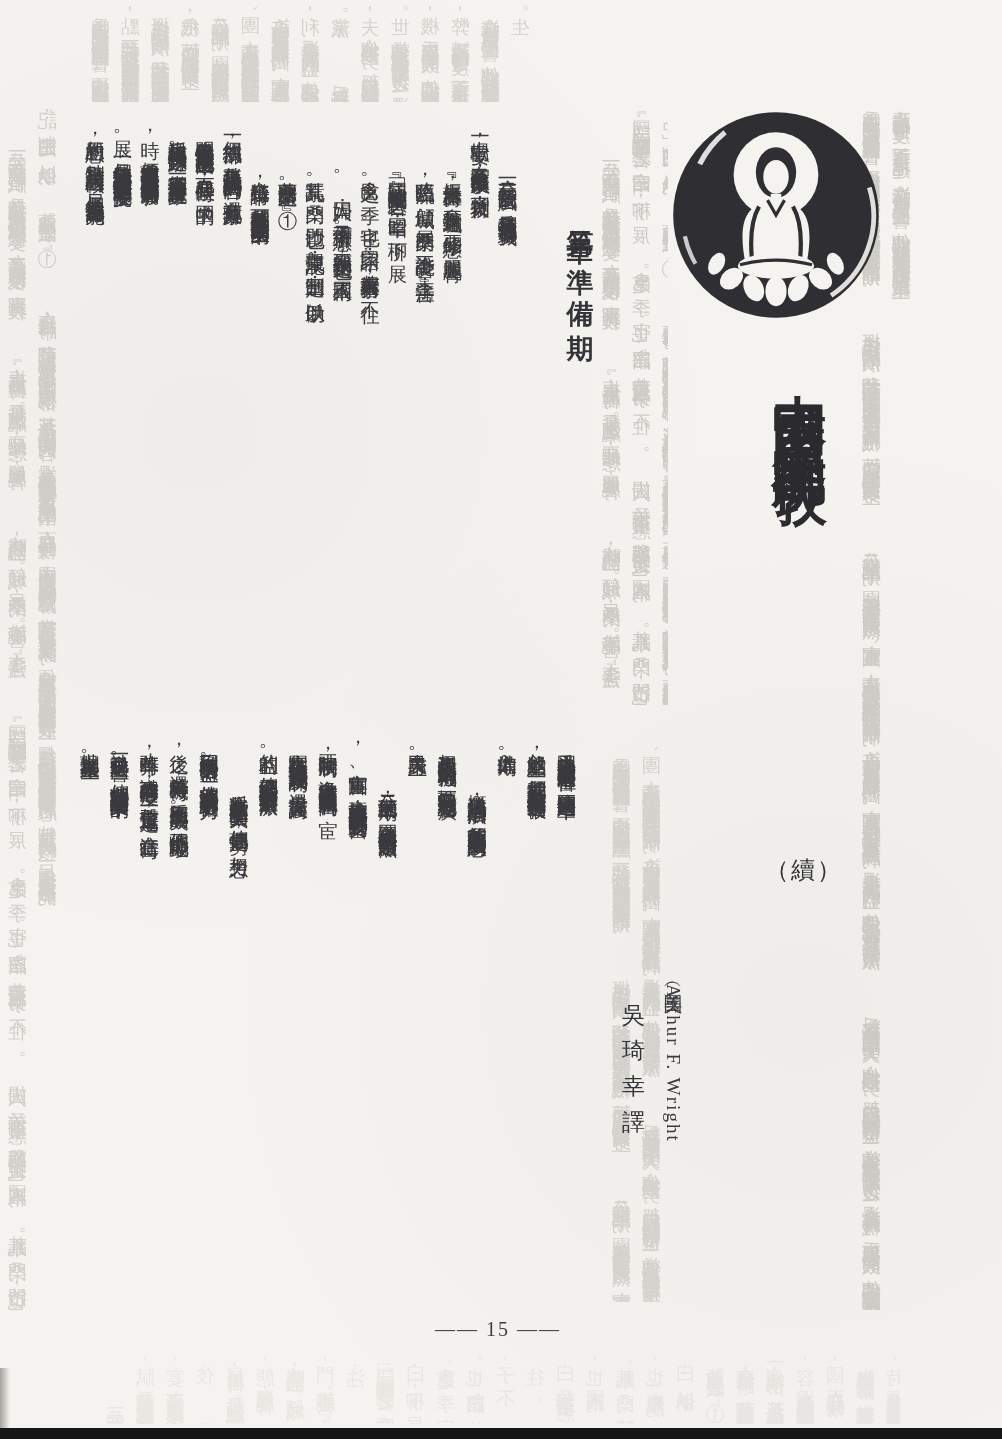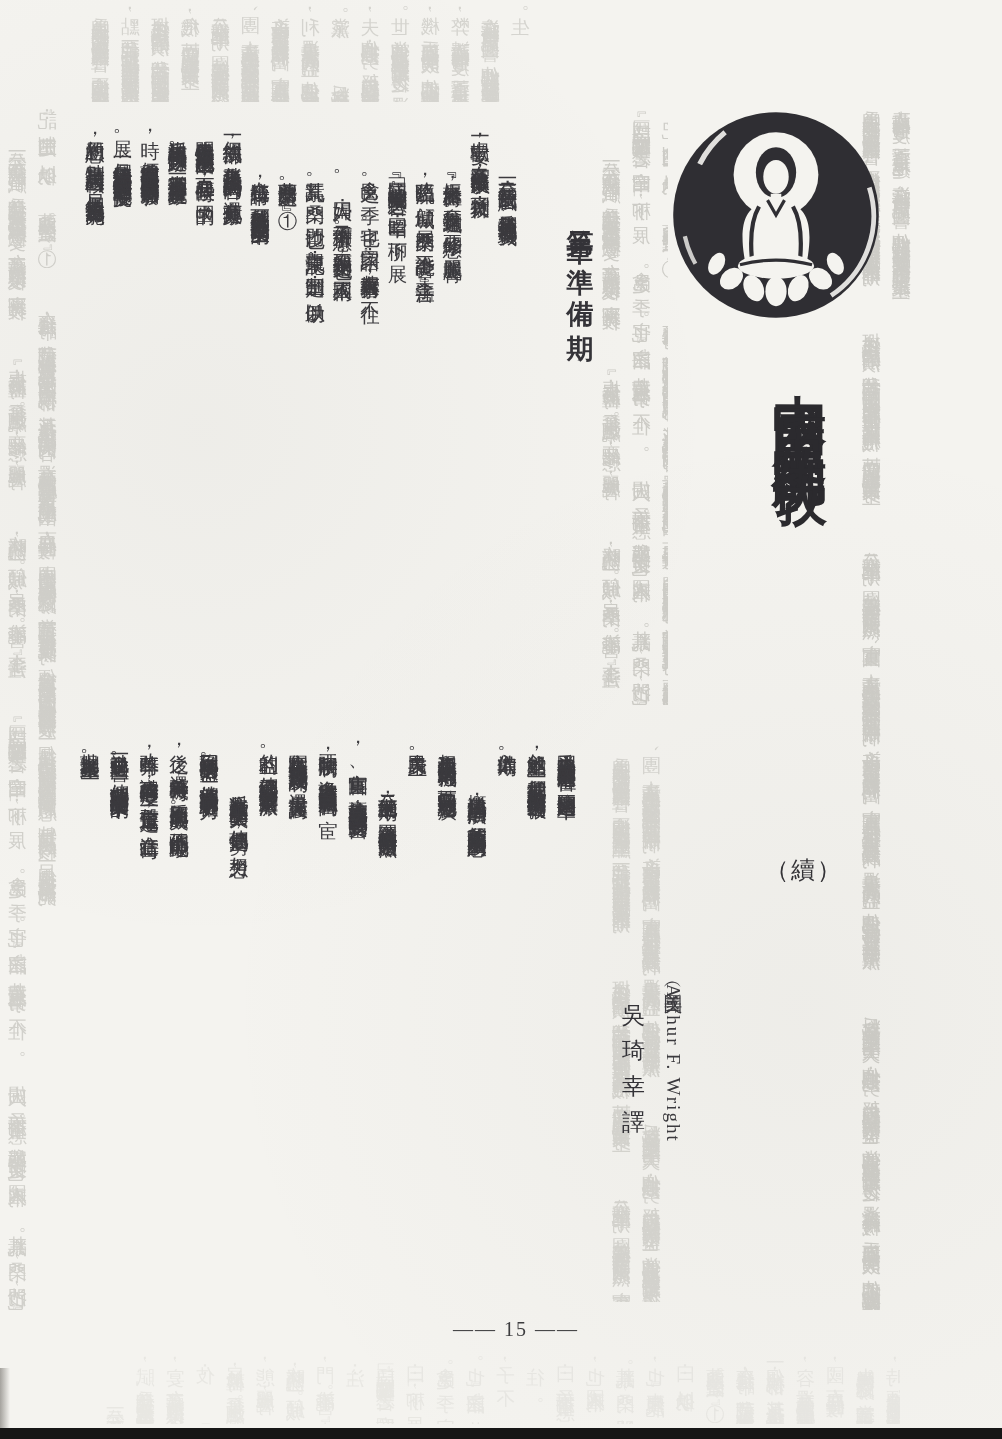--- a/index.html
+++ b/index.html
@@ -43,21 +43,21 @@
     position:absolute; left:660px; top:976px;
     writing-mode:vertical-rl; white-space:nowrap;
     font-size:19px; letter-spacing:2px; color:#3b3a3e;
   }
   .translator{
     position:absolute; left:618px; top:986px;
     writing-mode:vertical-rl; white-space:nowrap;
     font-size:23px; letter-spacing:6px; color:#343338;
   }
   .page-number{
-    position:absolute; left:406px; top:1318px; width:220px;
+    position:absolute; left:388px; top:1318px; width:220px;
     text-align:center; font-size:20px; letter-spacing:2px; color:#3c3c3e;
   }
   .bottom-band{
     position:absolute; left:0; top:1428px; width:1002px; height:11px;
     background:#161616;
   }
   .corner-shade{
     position:absolute; left:0; top:1368px; width:10px; height:62px;
     background:linear-gradient(to right,#55524c,transparent);
     opacity:.5;

